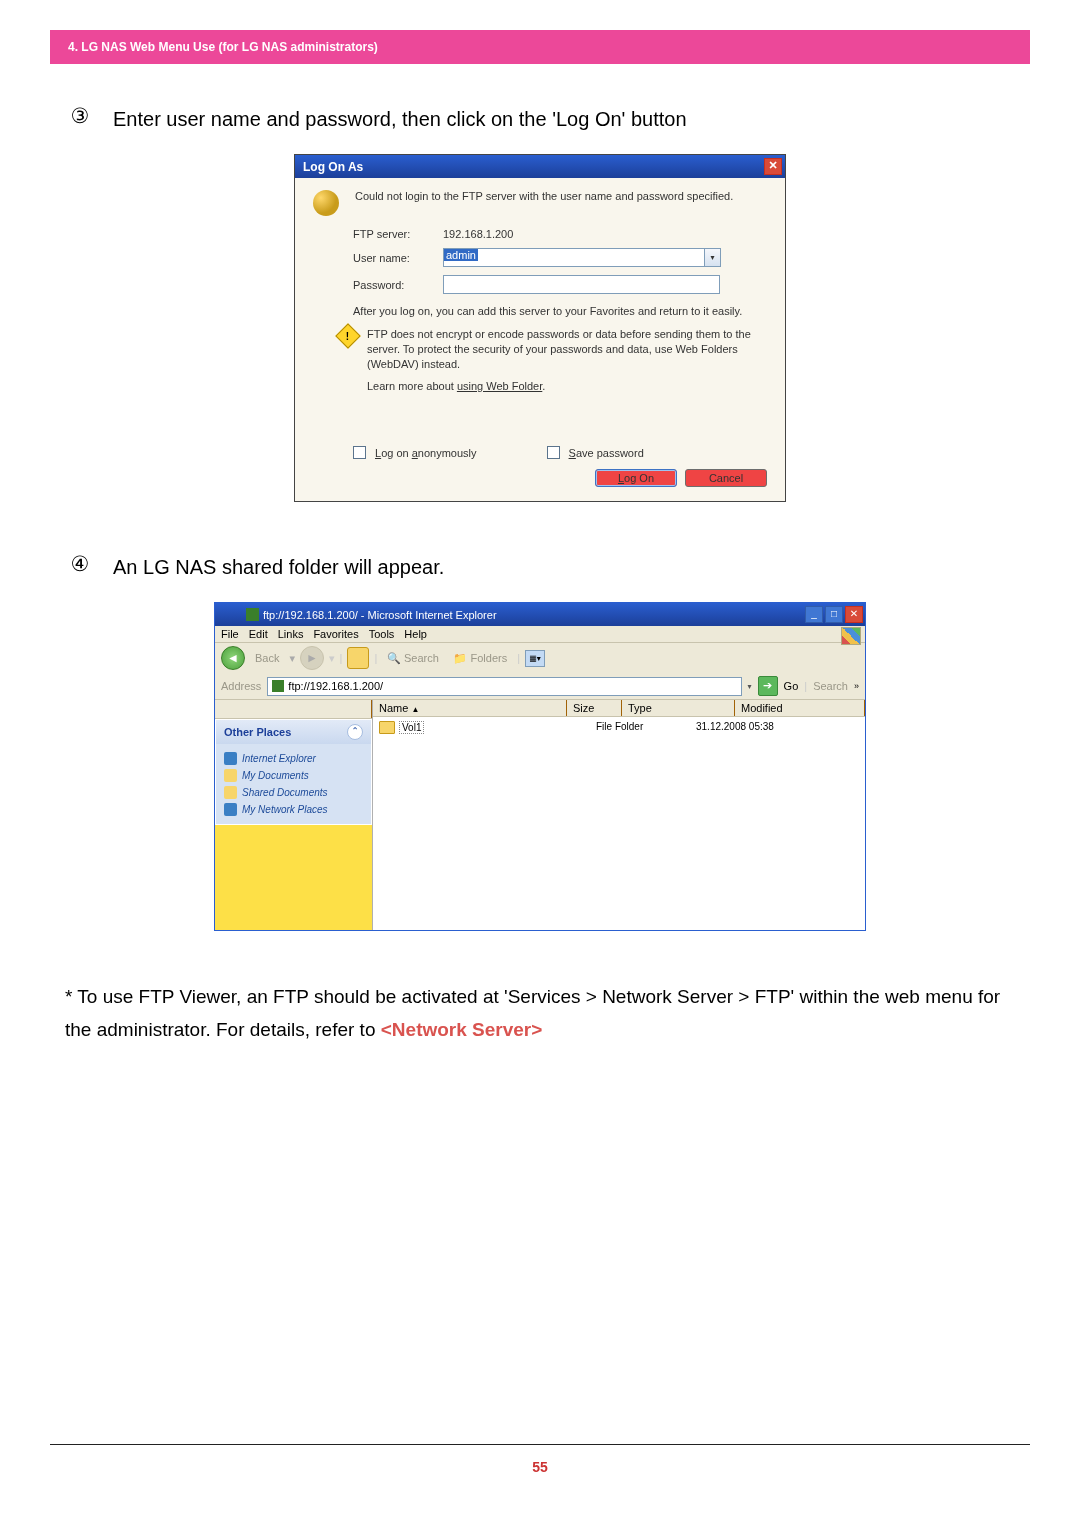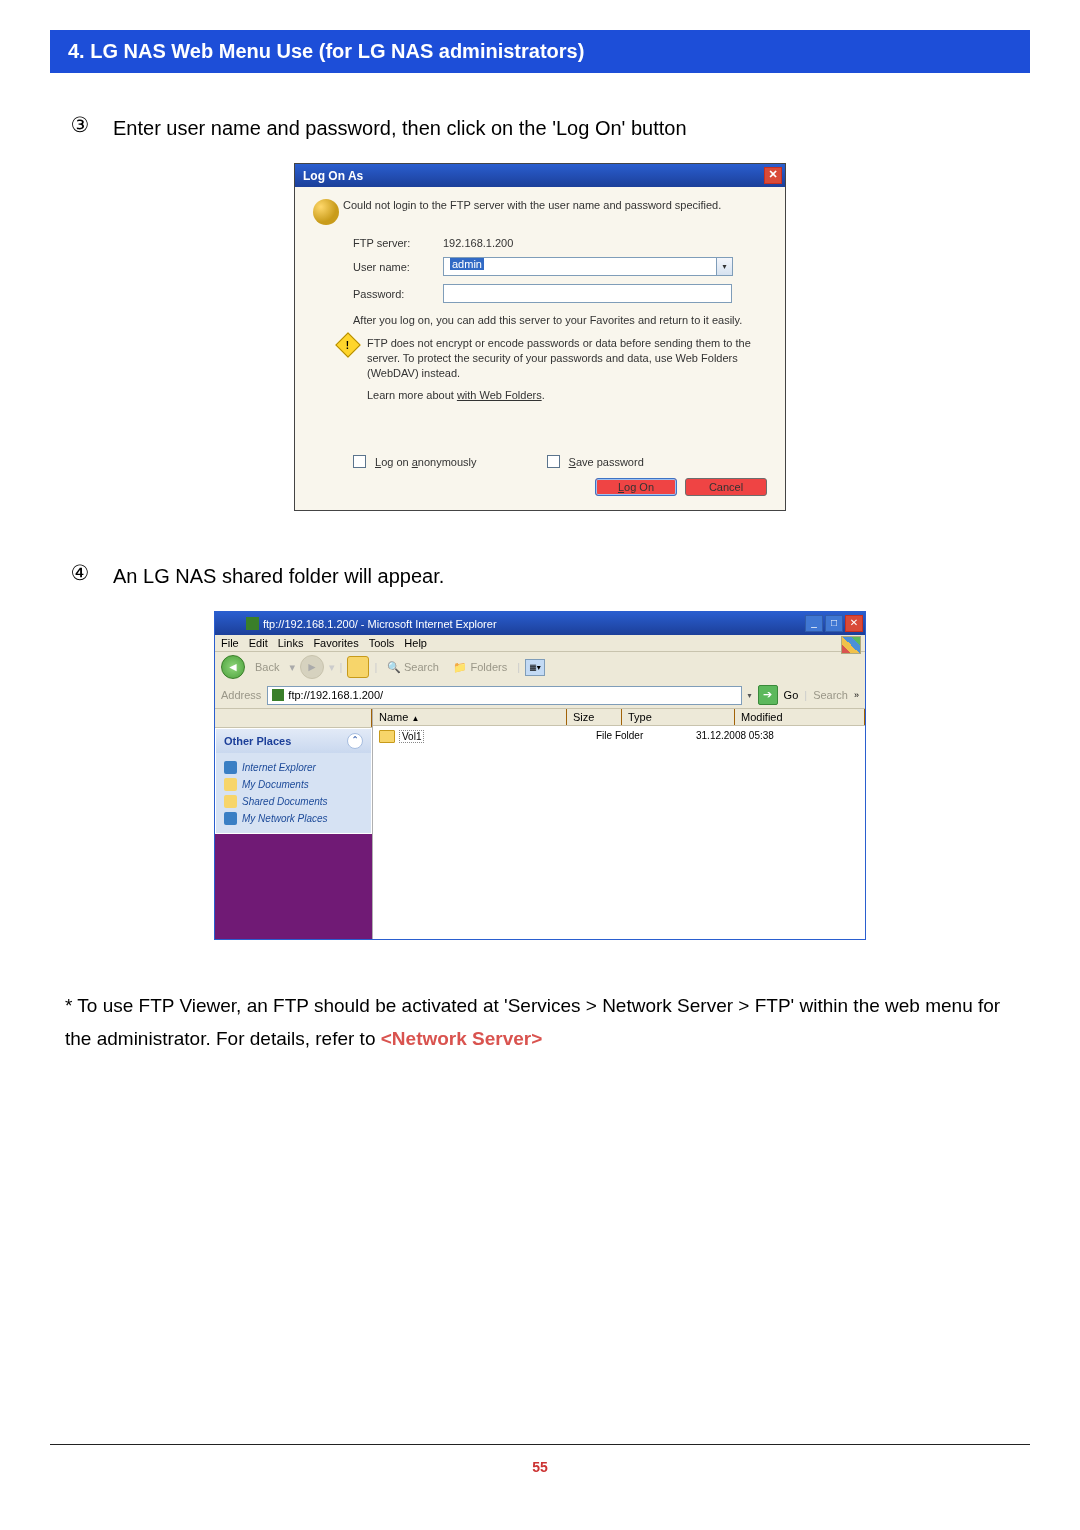--- a/index.html
+++ b/index.html
@@ -6,23 +6,23 @@
       margin: 0;
       padding: 0;
       font-family: Arial, Helvetica, sans-serif;
       width: 1080px;
       height: 1530px;
       background: #fff;
       position: relative;
       box-sizing: border-box;
     }
     .header-bar {
-      background: #1d4ed8;
+      background: #ec4899;
       color: #fff;
-      font-size: 20px;
+      font-size: 12px;
       font-weight: bold;
       padding: 10px 18px;
       margin: 30px 50px 0 50px;
     }
     .content {
       margin: 40px 65px 0 65px;
     }
     .step {
       display: flex;
       align-items: flex-start;
@@ -65,36 +65,36 @@
       border: 1px solid #c83020;
       color: #fff;
       font-size: 11px;
       line-height: 13px;
       text-align: center;
       font-weight: bold;
     }
     .dialog-logon .body {
       padding: 12px 18px 14px 18px;
     }
-    .icon-row { display: flex; align-items: flex-start; gap: 4px; margin-bottom: 12px;}
+    .icon-row { display: flex; align-items: flex-start; gap: 16px; margin-bottom: 12px;}
     .icon-keys {
       width: 26px;
       height: 26px;
       background: radial-gradient(circle at 30% 30%, #ffd86b, #c99c1b 60%);
       border-radius: 50%;
       flex-shrink: 0;
       position: relative;
     }
     .form-row { display: flex; align-items: center; margin: 8px 0 8px 40px; }
     .form-label { width: 90px; }
     .ftp-value { }
     .field-input {
       border: 1px solid #7f9db9;
       height: 17px;
-      padding: 0 6px;
+      padding: 0 0;
       font-size: 11px;
       background: #fff;
     }
     .user-input { width: 260px; }
     .user-input-wrap { display:flex; align-items:center; }
     .user-input .sel {
       background: #316ac5;
       color: #fff;
       padding: 0 2px;
     }
@@ -151,21 +151,21 @@
     .updir { width:20px; height:20px; background:#f7d56a; border:1px solid #c79a1a; border-radius:3px;}
     .search-ico { color:#2c6fb5;}
     .views-ico { width:18px; height:15px; background:#c3daf4; border:1px solid #7f9db9; display:flex; align-items:center; justify-content:center; font-size:8px;}
     .addr-bar { background:#ede9d8; padding:3px 6px; display:flex; align-items:center; gap:6px; border-bottom:1px solid #c8c3ad;}
     .addr-label { color:#9a9788;}
     .addr-field { flex:1; background:#fff; border:1px solid #7f9db9; height:17px; display:flex; align-items:center; padding:0 4px; gap:4px;}
     .go-btn { width:18px; height:18px; background:#5cb85c; border:1px solid #3a8a3a; color:#fff; border-radius:2px; font-size:11px; text-align:center; line-height:16px;}
     .col-headers { display:flex; background:#ede9d8; border-bottom:1px solid #c8c3ad; font-size:11px;}
     .col-headers div { padding:2px 6px; border-right:1px solid #a16207;}
     .explorer-body { display:flex; min-height:230px;}
-    .sidebar-panel { width:157px; background:#701a75; padding:0; border-right:1px solid #b0b0b0;}
+    .sidebar-panel { width:157px; background:#fde047; padding:0; border-right:1px solid #b0b0b0;}
     .panel-box { background:#e7eefb; margin:0; border:1px solid #fff;}
     .panel-title { background: linear-gradient(#e2eaf7,#c9d8ef); padding:4px 8px; font-weight:bold; color:#1c3f99; font-size:11px; display:flex; justify-content:space-between; align-items:center;}
     .panel-title .chev { width:14px; height:14px; border-radius:50%; background:#fff; border:1px solid #a6bde0; font-size:8px; text-align:center; line-height:12px; color:#4a6fb5;}
     .panel-body { background:#d6e2f3; padding:6px 8px;}
     .panel-link { display:flex; align-items:center; gap:5px; font-size:10px; color:#1c4a99; padding:2px 0; font-style: italic;}
     .pl-icon { width:13px; height:13px; border-radius:2px;}
     .file-area { flex:1; background:#fff; position:relative;}
     .file-row { display:flex; position:absolute; top:4px; left:6px; font-size:10px;}
     .file-row .cell-name { width:175px; display:flex; align-items:center; gap:4px;}
     .folder-icon { width:14px; height:11px; background:#f7d56a; border:1px solid #c79a1a; border-radius:1px;}
@@ -231,21 +231,21 @@
         <div class="field-input pass-input"></div>
       </div>
       <div class="info-block">After you log on, you can add this server to your Favorites and return to it easily.</div>
       <div class="warning-row">
         <div class="warn-icon">
             <span>!</span>
           </div>
         <div style="line-height:1.35;">
           <div>FTP does not encrypt or encode passwords or data before sending them to the server.  To protect the security of your passwords and data, use Web Folders (WebDAV) instead.</div>
           <div style="margin-top:8px;">
-            <span>Learn more about </span><span class="link-u">with Web Folders</span>.
+            <span>Learn more about </span><span class="link-u">using Web Folder</span>.
           </div>
         </div>
       </div>
       <div class="checks">
         <div class="chk">
           <div class="chkbox"></div>
           <span><span style="text-decoration:underline;">L</span><span>og on <u>a</u>nonymously</span></span>
         </div>
         <div class="chk">
           <div class="chkbox"></div>

